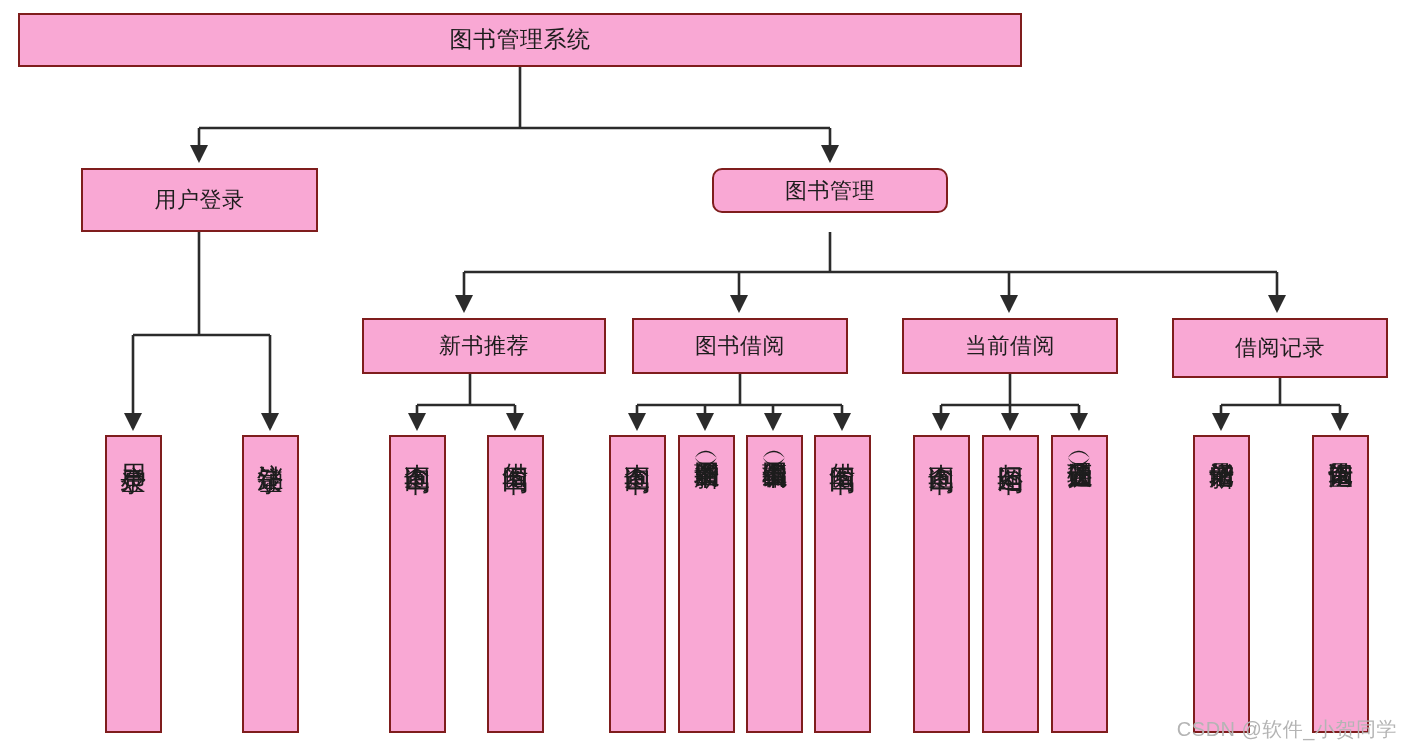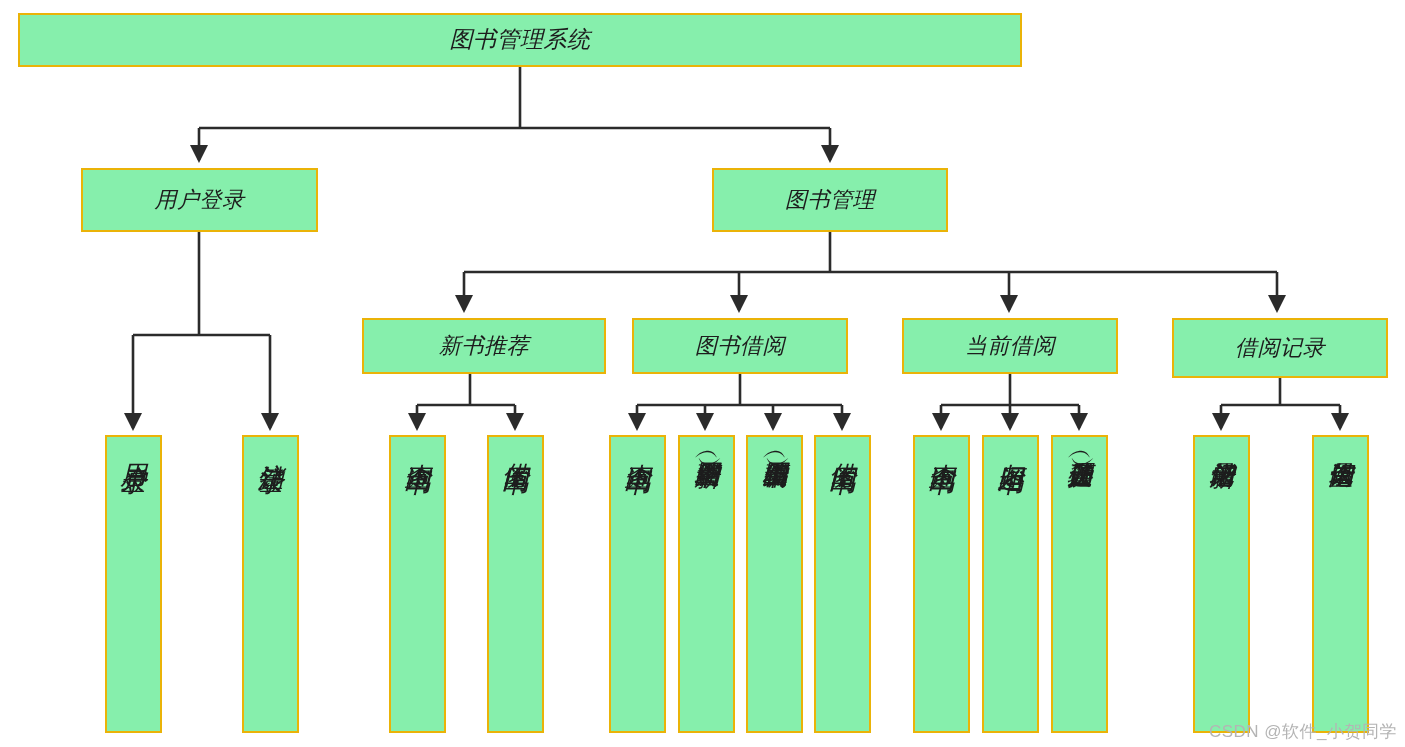--- a/index.html
+++ b/index.html
@@ -23,27 +23,26 @@
     position: absolute;
     left: 0;
     top: 0;
     width: 1405px;
     height: 747px;
     pointer-events: none;
   }
   .node {
     position: absolute;
     box-sizing: border-box;
-    background: #86efac;
-    border: 2px solid #eab308;
+    background: #f9a8d4;
+    border: 2px solid #7f1d1d;
     display: flex;
     align-items: center;
     justify-content: center;
     overflow: hidden;
-    font-style: italic;
   }
   .node .node-label {
     display: block;
     text-align: center;
     line-height: 1.18;
     letter-spacing: 0.5px;
     color: #1d1d1d;
   }
   
   .node.horiz .node-label {
@@ -67,21 +66,21 @@
     white-space: nowrap;
   }
   .node.vert.tall-text .node-label {
     font-size: 25px;
     letter-spacing: 0px;
   }
   #watermark {
     position: absolute;
     right: 8px;
     bottom: 4px;
-    font-size: 17px;
+    font-size: 20px;
     color: #b4b4b4;
     white-space: nowrap;
     letter-spacing: 0.5px;
   }
 </style>
 </head>
 <body>
 
 <div id="diagram-root">
 
@@ -139,21 +138,21 @@
   </svg>
 
   <div class="node horiz root" style="left:18px; top:13px; width:1004px; height:54px;">
     <span class="node-label">图书管理系统</span>
   </div>
 
   <div class="node horiz" style="left:81px; top:168px; width:237px; height:64px;">
     <span class="node-label">用户登录</span>
   </div>
 
-  <div class="node horiz" style="left:712px; top:168px; width:236px; height:64px;">
+  <div class="node horiz" style="left:712px; top:168px; width:236px; height:45px;border-radius:10px;">
     <span class="node-label">图书管理</span>
   </div>
 
   <div class="node horiz" style="left:362px; top:318px; width:244px; height:56px;">
     <span class="node-label">新书推荐</span>
   </div>
 
   <div class="node horiz" style="left:902px; top:318px; width:216px; height:56px;">
     <span class="node-label">当前借阅</span>
   </div>

